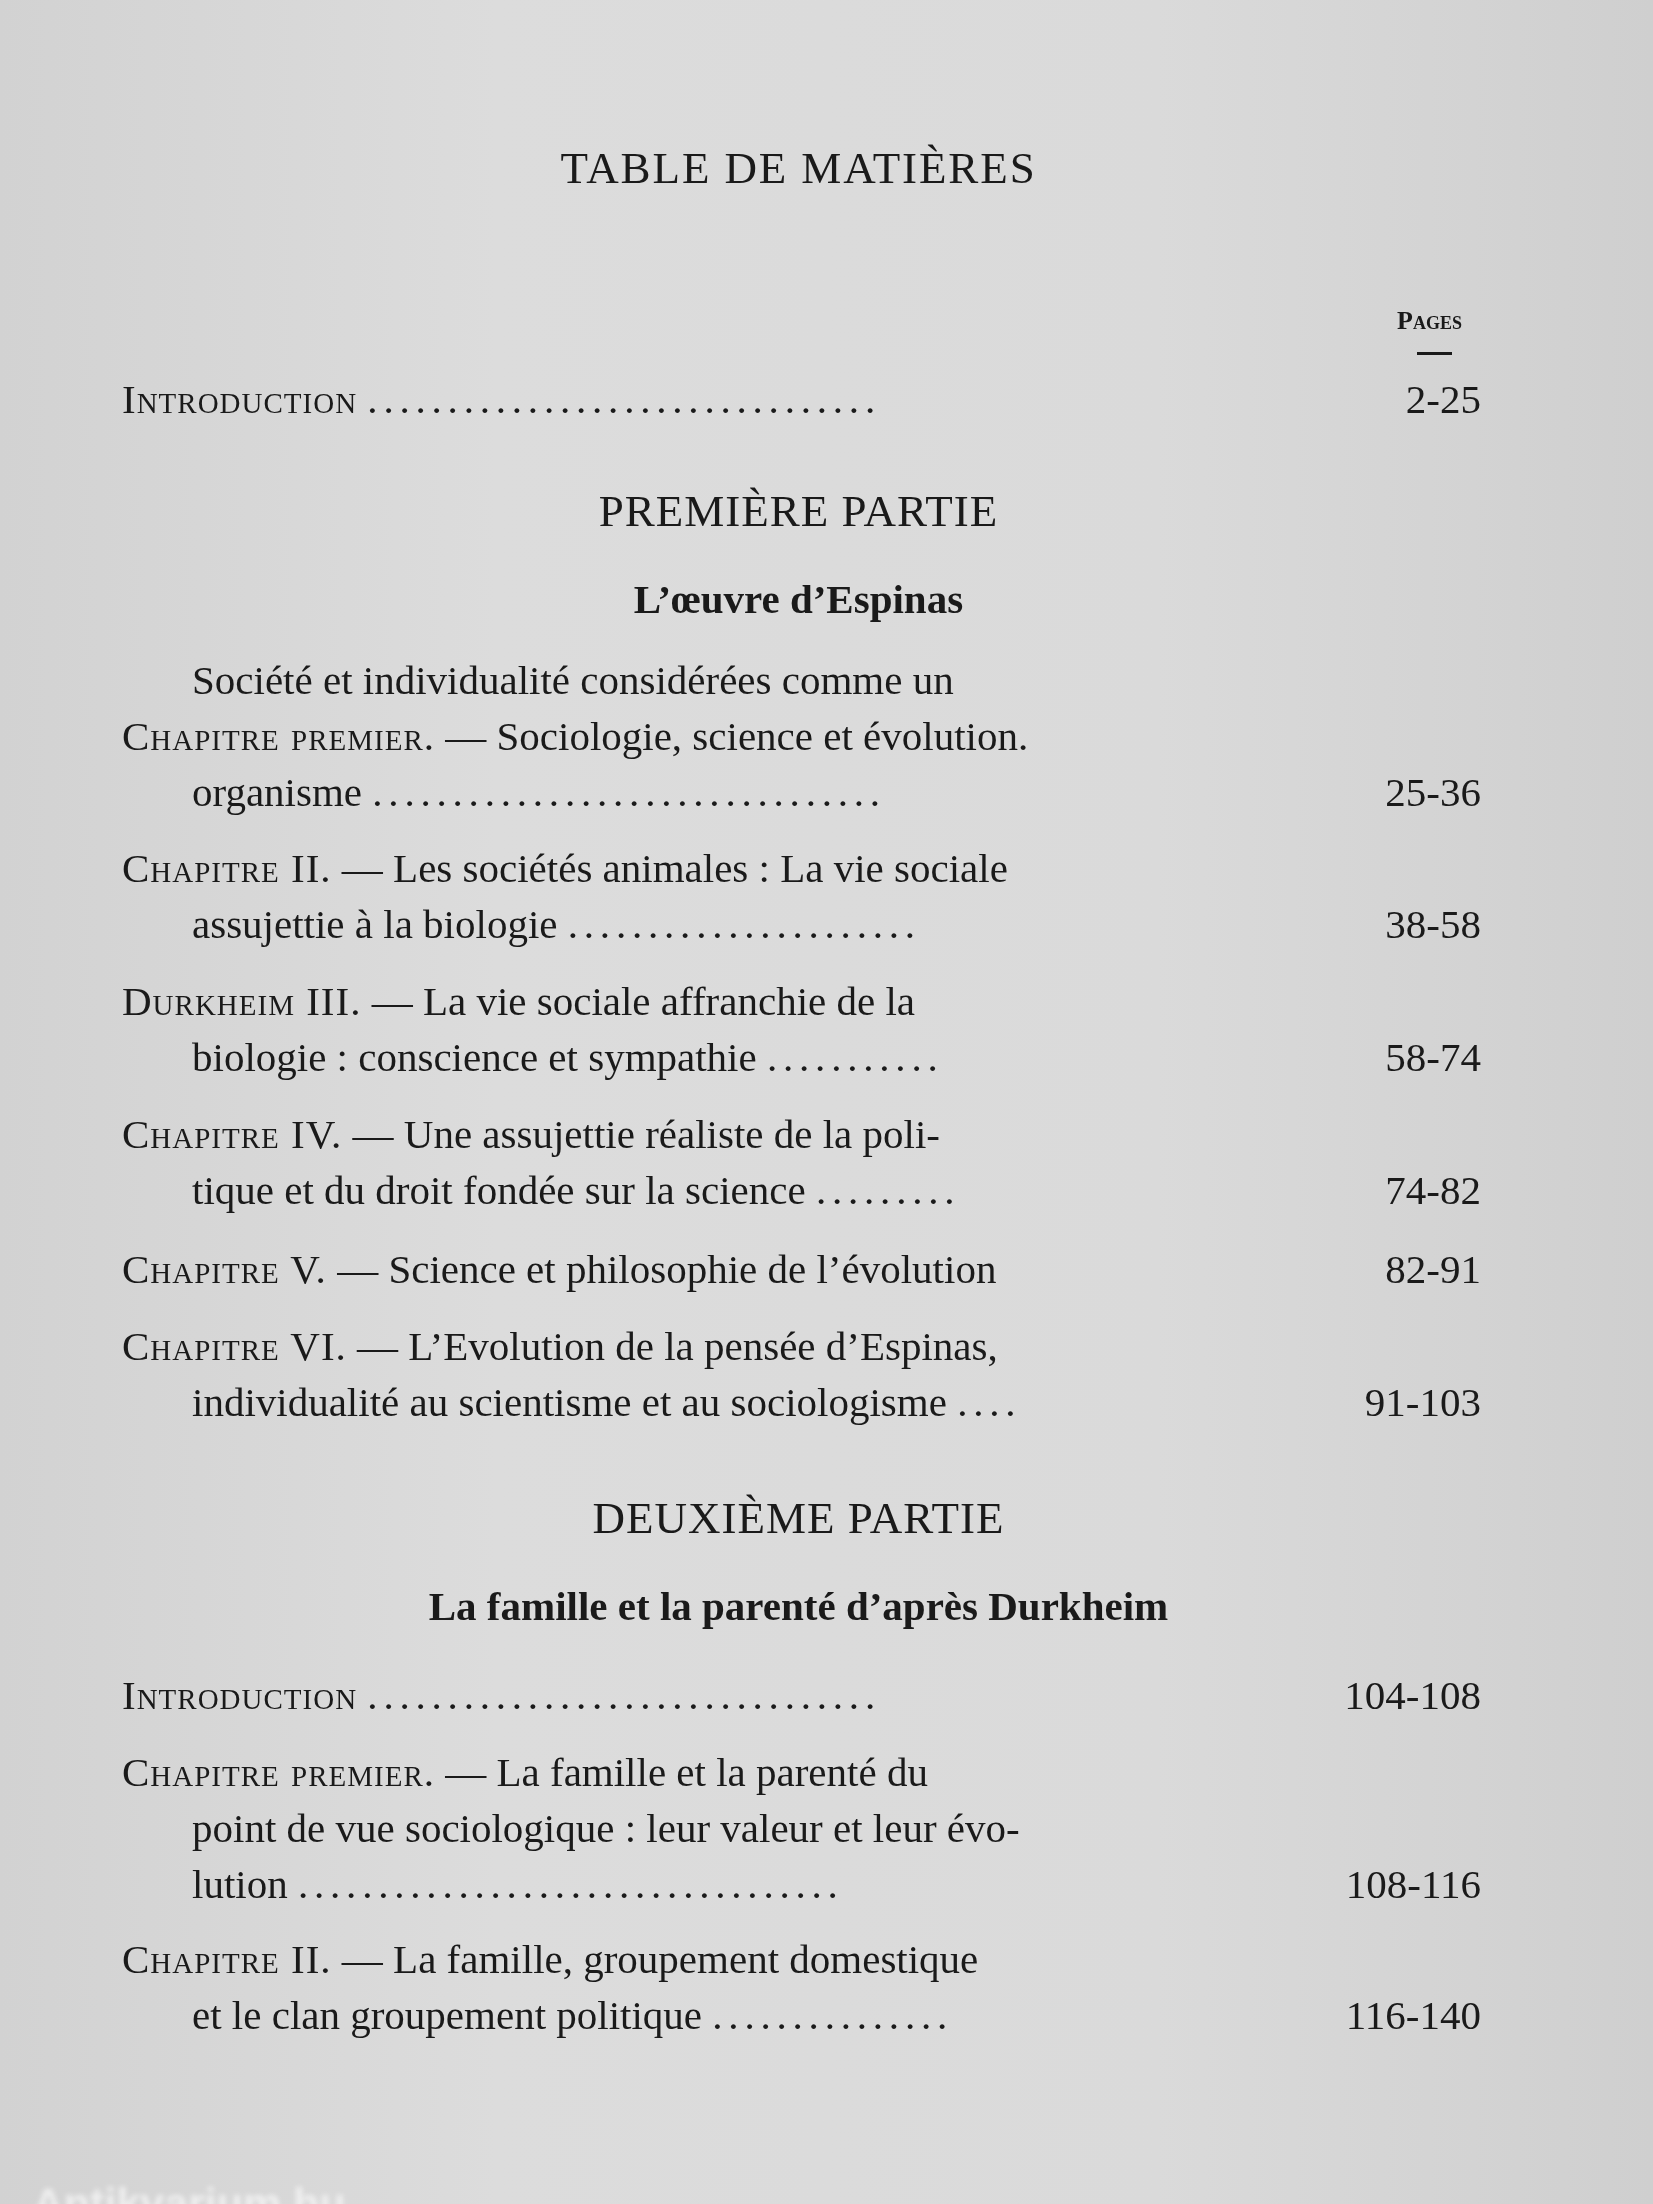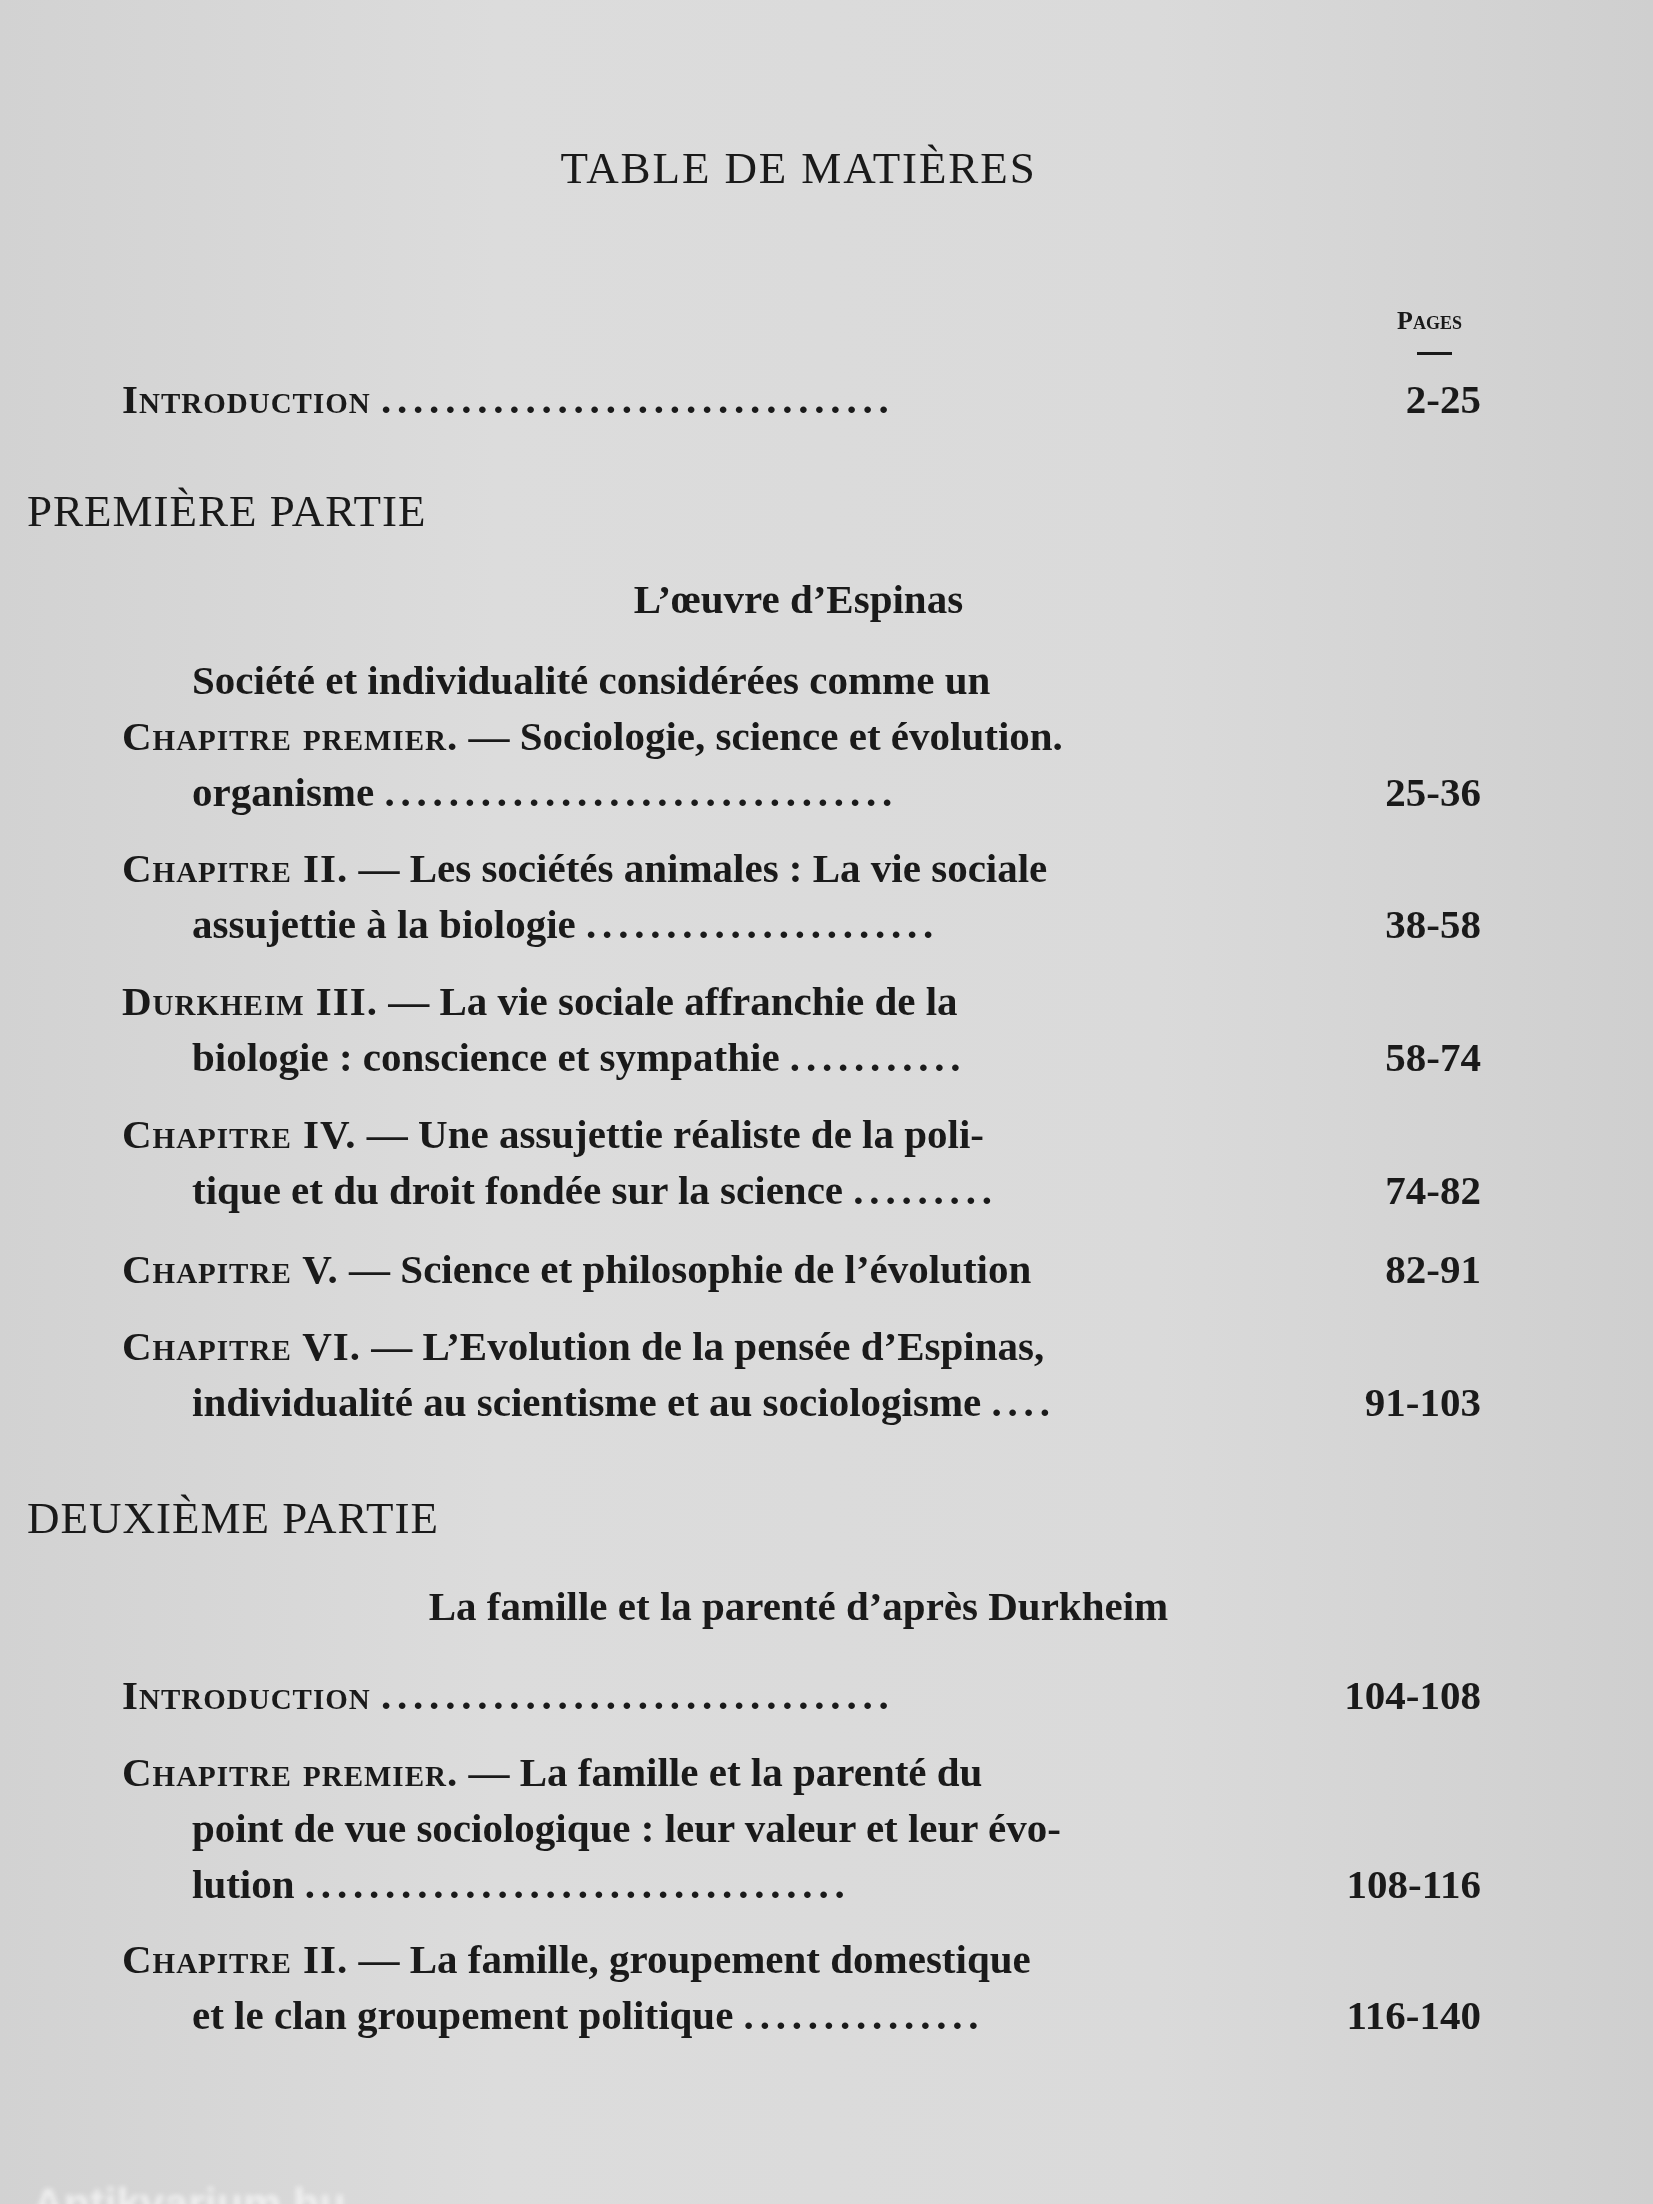--- a/index.html
+++ b/index.html
@@ -17,28 +17,28 @@
     text-align: center; font-size: 45px; letter-spacing: 1.9px;
   }
   .pages-head {
     position: absolute; left: 1349px; width: 107px; top: 306px;
     text-align: center; font-weight: bold; font-size: 26px; font-variant: small-caps;
   }
   .pages-rule {
     position: absolute; left: 1390px; width: 35px; top: 352px; height: 2.9px; background: #1a1a1a;
   }
   .part-title {
-    position: absolute; left: 0; width: 1543px; 
+    position: absolute; left: 0; width: 1543px; text-align: center;
     font-size: 45px; letter-spacing: 1px;
   }
   .part-subtitle {
     position: absolute; left: 0; width: 1543px; text-align: center;
     font-size: 41px; font-weight: bold;
   }
-  .entry { position: absolute; left: 95px; width: 1359px; font-size: 41px; line-height: 56px; font-weight: bold; }
+  .entry { position: absolute; left: 95px; width: 1359px; font-size: 41px; line-height: 56px; }
   .entry .line { position: relative; height: 56px; white-space: nowrap; }
   .entry .line.cont { padding-left: 70px; }
   .entry .text { display: inline-block; }
   .entry .lead { font-variant: small-caps; letter-spacing: 1px; }
   .entry .dots { letter-spacing: 5.8px; }
   .entry .pg {
     position: absolute; right: 0; top: 0; width: 175px; text-align: right;
   }
   .watermark {
     position: absolute; left: 5.8px; top: 2179px; font-family: "Liberation Sans", sans-serif;

